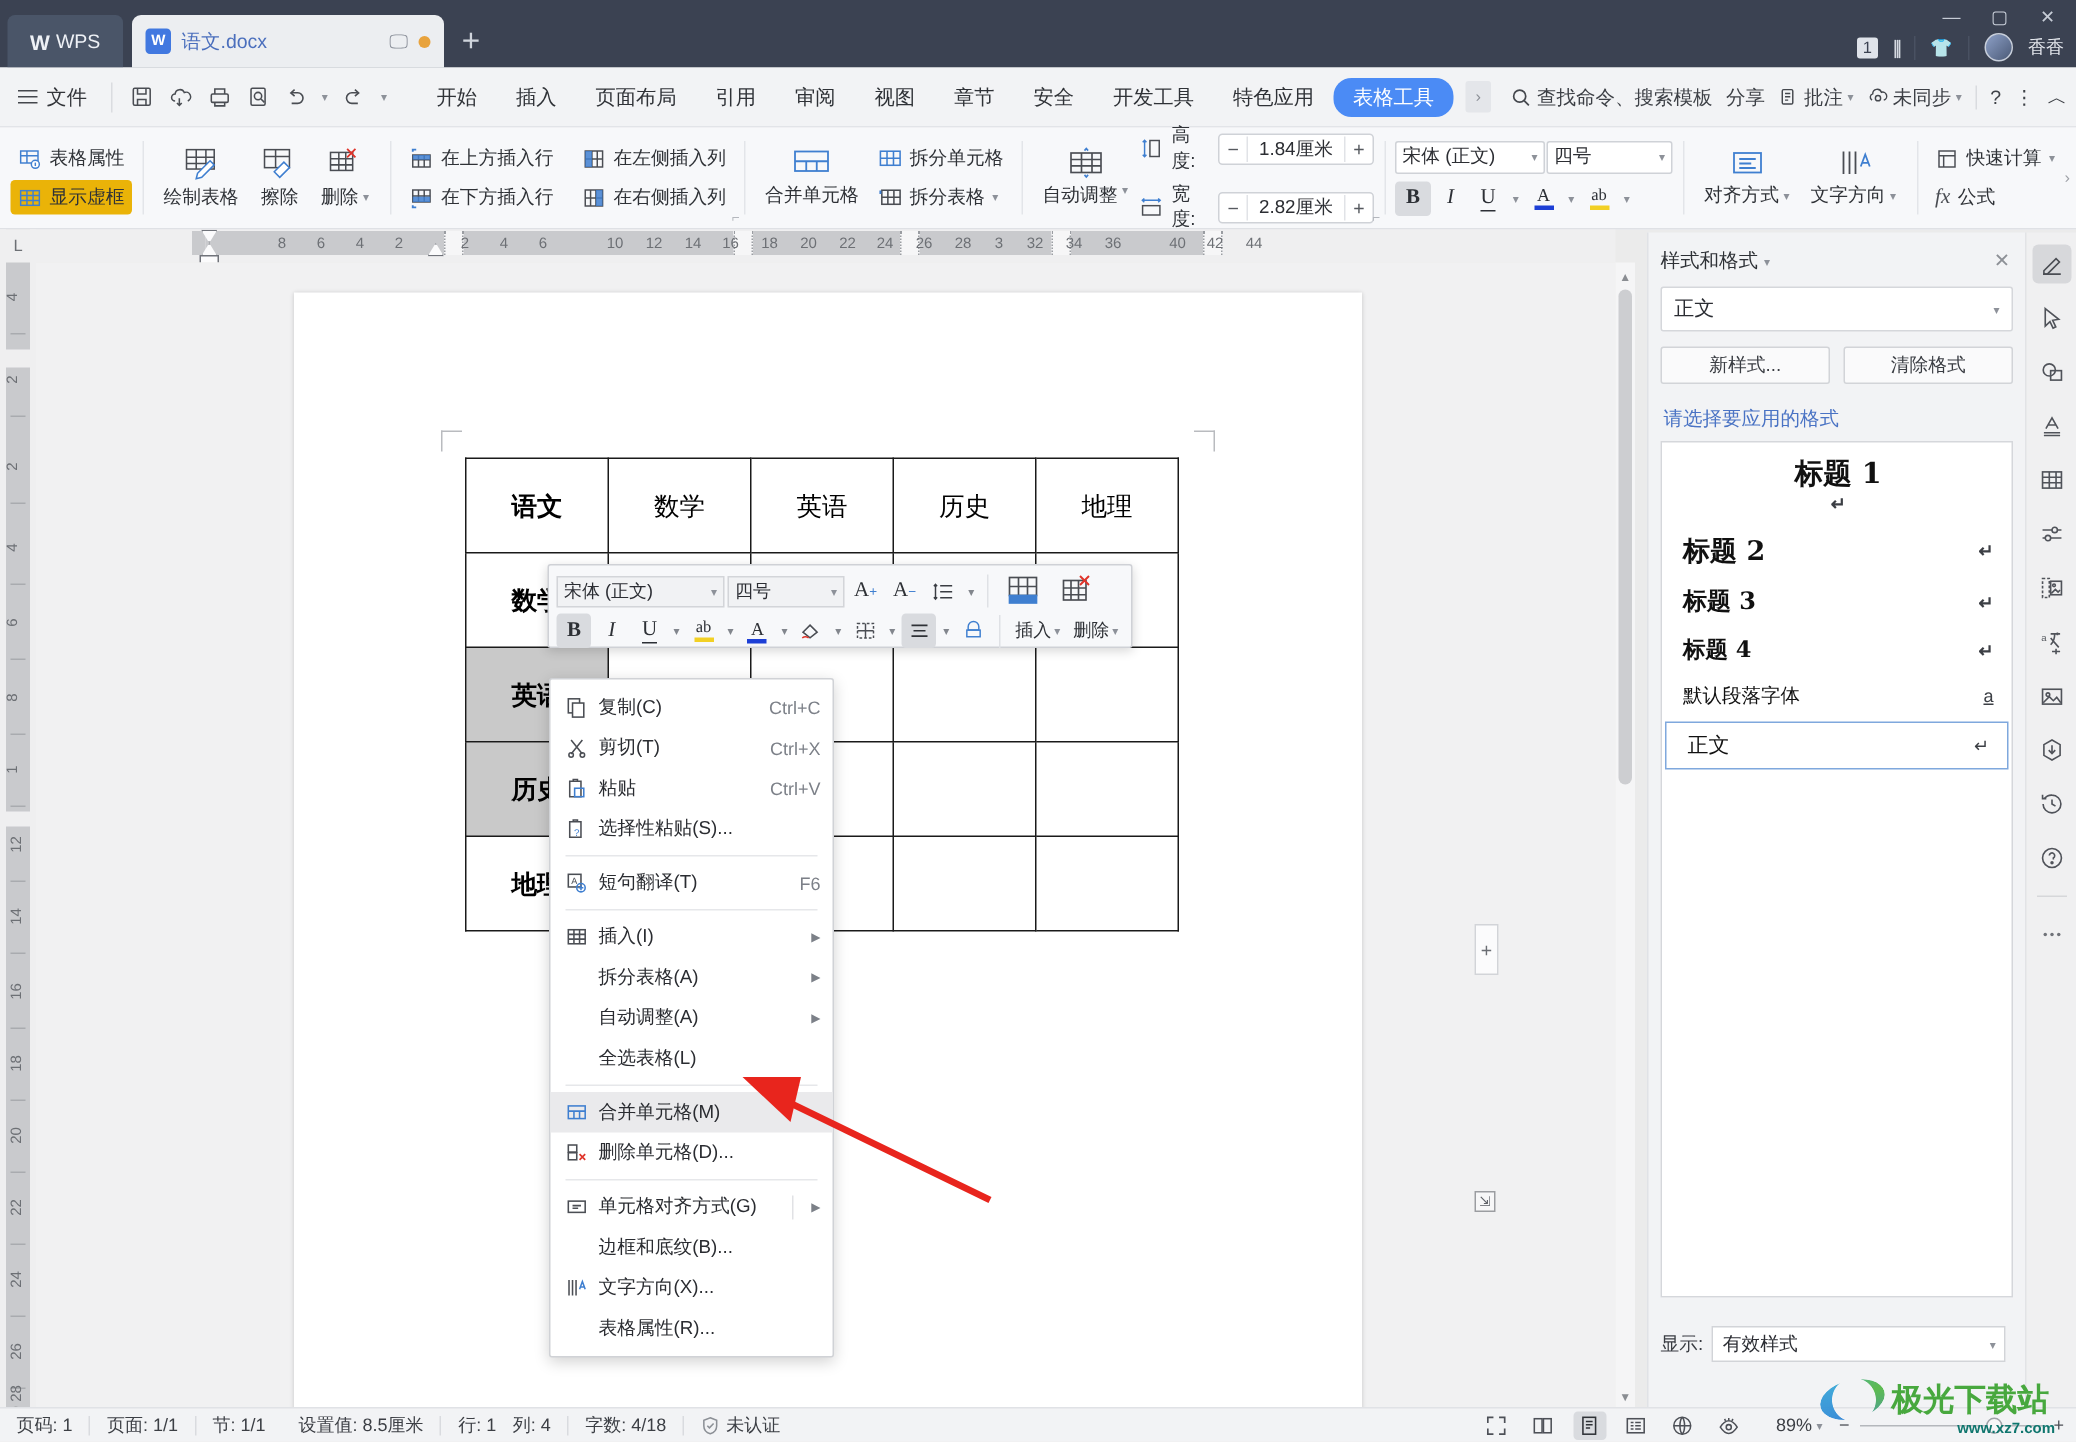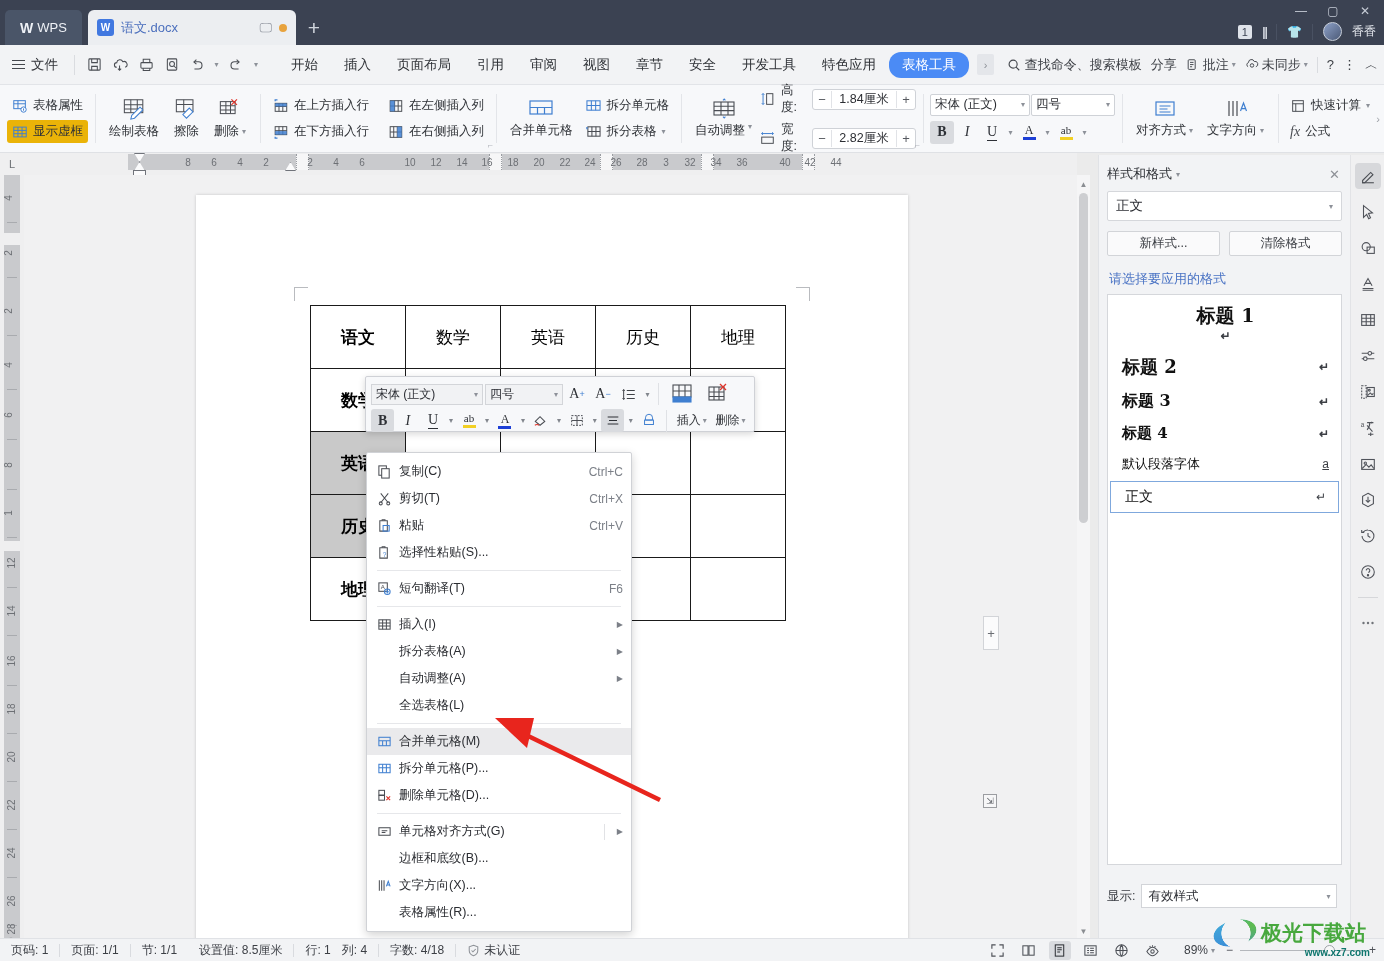--- a/index.html
+++ b/index.html
@@ -290,21 +290,21 @@
     width: 24px; height: 23px; display: flex; align-items: center; justify-content: center;
     color: #2e3136; font-size: 14px; border-radius: 3px;
   }
   .mt-btn.on { background: #d9dbdf; }
   .mt-cvt { width: 9px; color: #82868d; font-size: 8px; display:flex;align-items:center;justify-content:center;}
   .mt-sep { width: 1px; height: 22px; background: #dfe1e5; margin: 0 4px; }
   .mt-lab { display:flex; flex-direction: column; align-items:center; font-size: 12px; color: #2e3136; gap:1px;}
 
   
   .ctxmenu {
-    position: absolute; left: 366px; top: 452px; width: 266px;
+    position: absolute; left: 366px; top: 452px; width: 190px;
     background: #fff; border: 1px solid #d0d2d6;
     box-shadow: 0 3px 10px rgba(0,0,0,.18); padding: 5px 0; border-radius: 2px;
   }
   .ci {
     display: flex; align-items: center; height: 27px; padding: 0 8px 0 10px;
     font-size: 12.5px; color: #2a2c31; position: relative;
   }
   .ci.hl { background: #eaeaec; }
   .ci .ic { width: 22px; display: flex; align-items: center; color: #4b4e54; }
   .ci .lbl { flex: 1; }
@@ -1139,29 +1139,20 @@
     <div class="ci hl">
       <span class="ic">
         <svg width="15" height="15" viewBox="0 0 16 16" fill="none" stroke="#3f7fd0" stroke-width="1.1">
           <rect x="2" y="3.5" width="12" height="9"></rect>
             <path d="M2 7.2h12M6 7.2v5.3M10 7.2v5.3"></path>
           </svg>
       </span>
       <span class="lbl">合并单元格(M)</span>
     </div>
 
-    <div class="ci">
-      <span class="ic">
-        <svg width="15" height="15" viewBox="0 0 16 16" fill="none" stroke="#3f7fd0" stroke-width="1.1">
-          <rect x="2" y="3.5" width="12" height="9"></rect>
-            <path d="M2 7.2h12M6 3.5v9M10 3.5v9"></path>
-          </svg>
-      </span>
-      <span class="lbl">拆分单元格(P)...</span>
-    </div>
 
     <div class="ci">
       <span class="ic">
         <svg width="15" height="15" viewBox="0 0 16 16" fill="none" stroke="#4b4e54" stroke-width="1.1">
           <rect x="2" y="2.5" width="6" height="5"></rect>
             <rect x="2" y="8" width="6" height="5"></rect>
           <path d="M10 9l4 4M14 9l-4 4" stroke="#e0342a" stroke-width="1.2"></path>
           </svg>
       </span>
       <span class="lbl">删除单元格(D)...</span>

